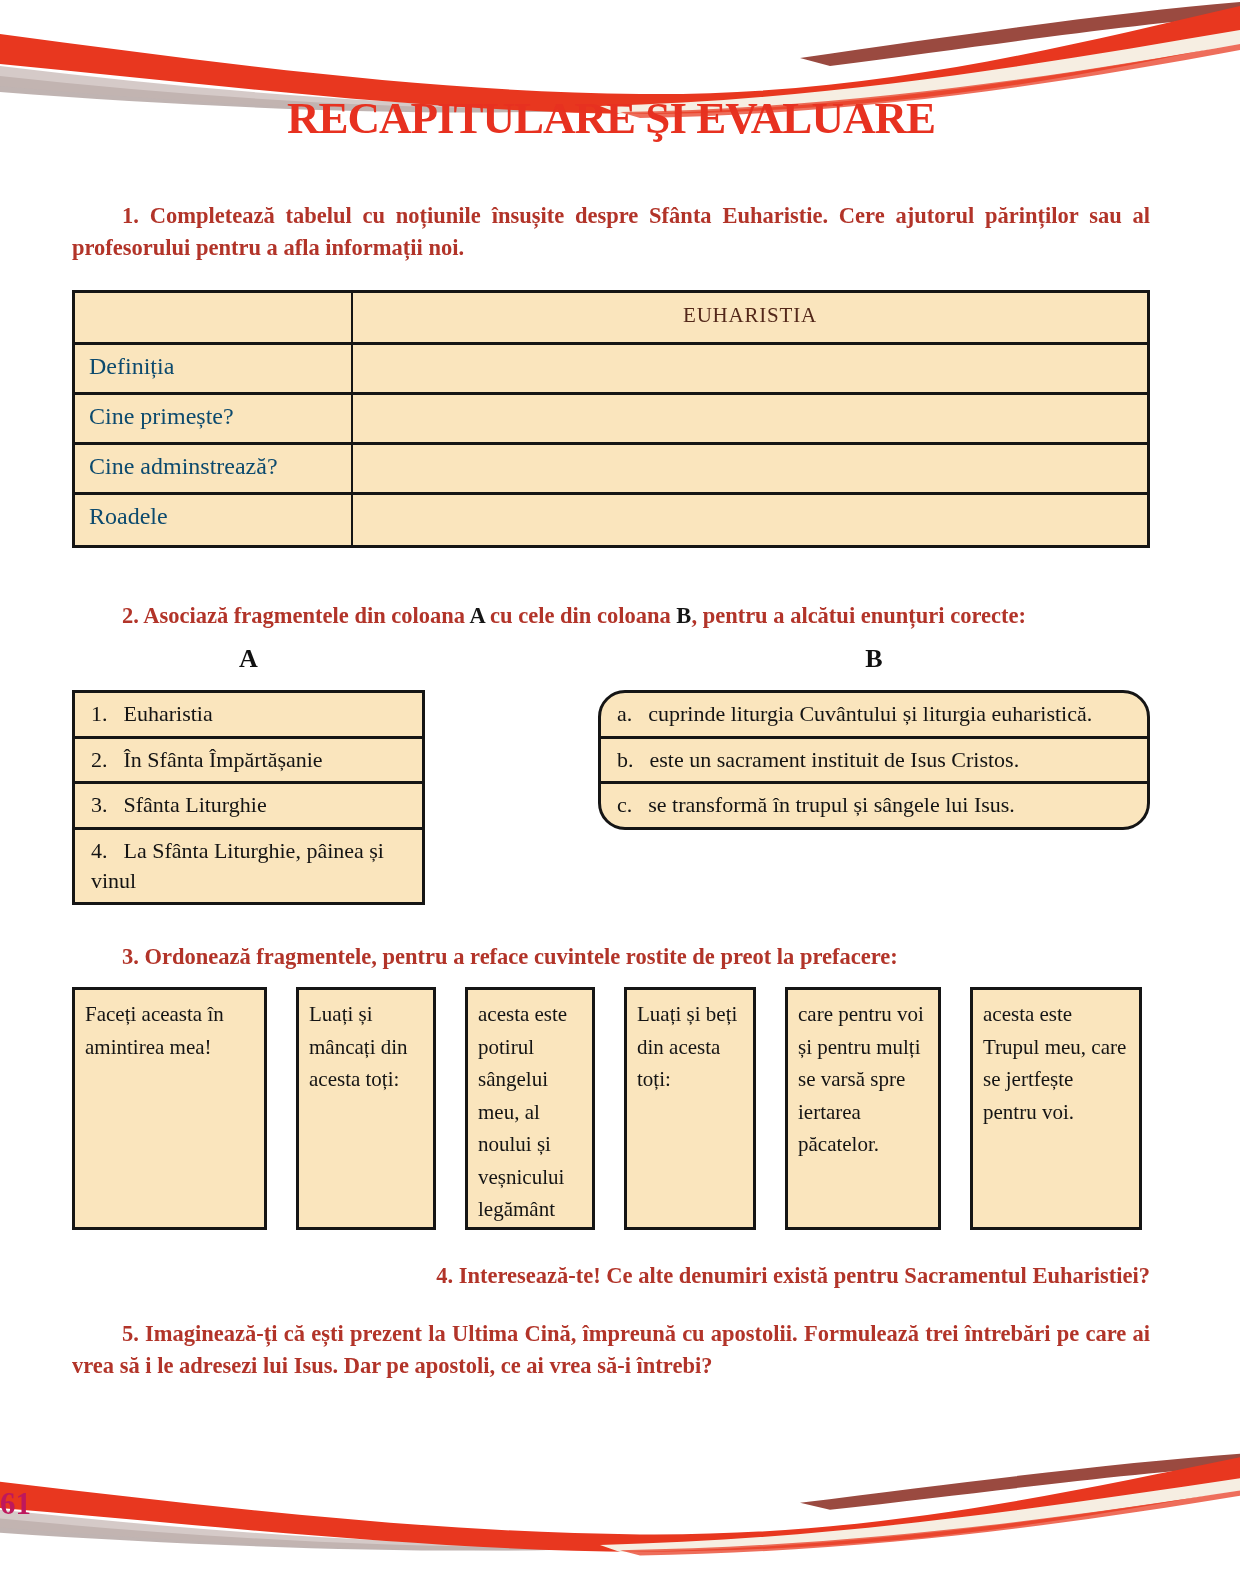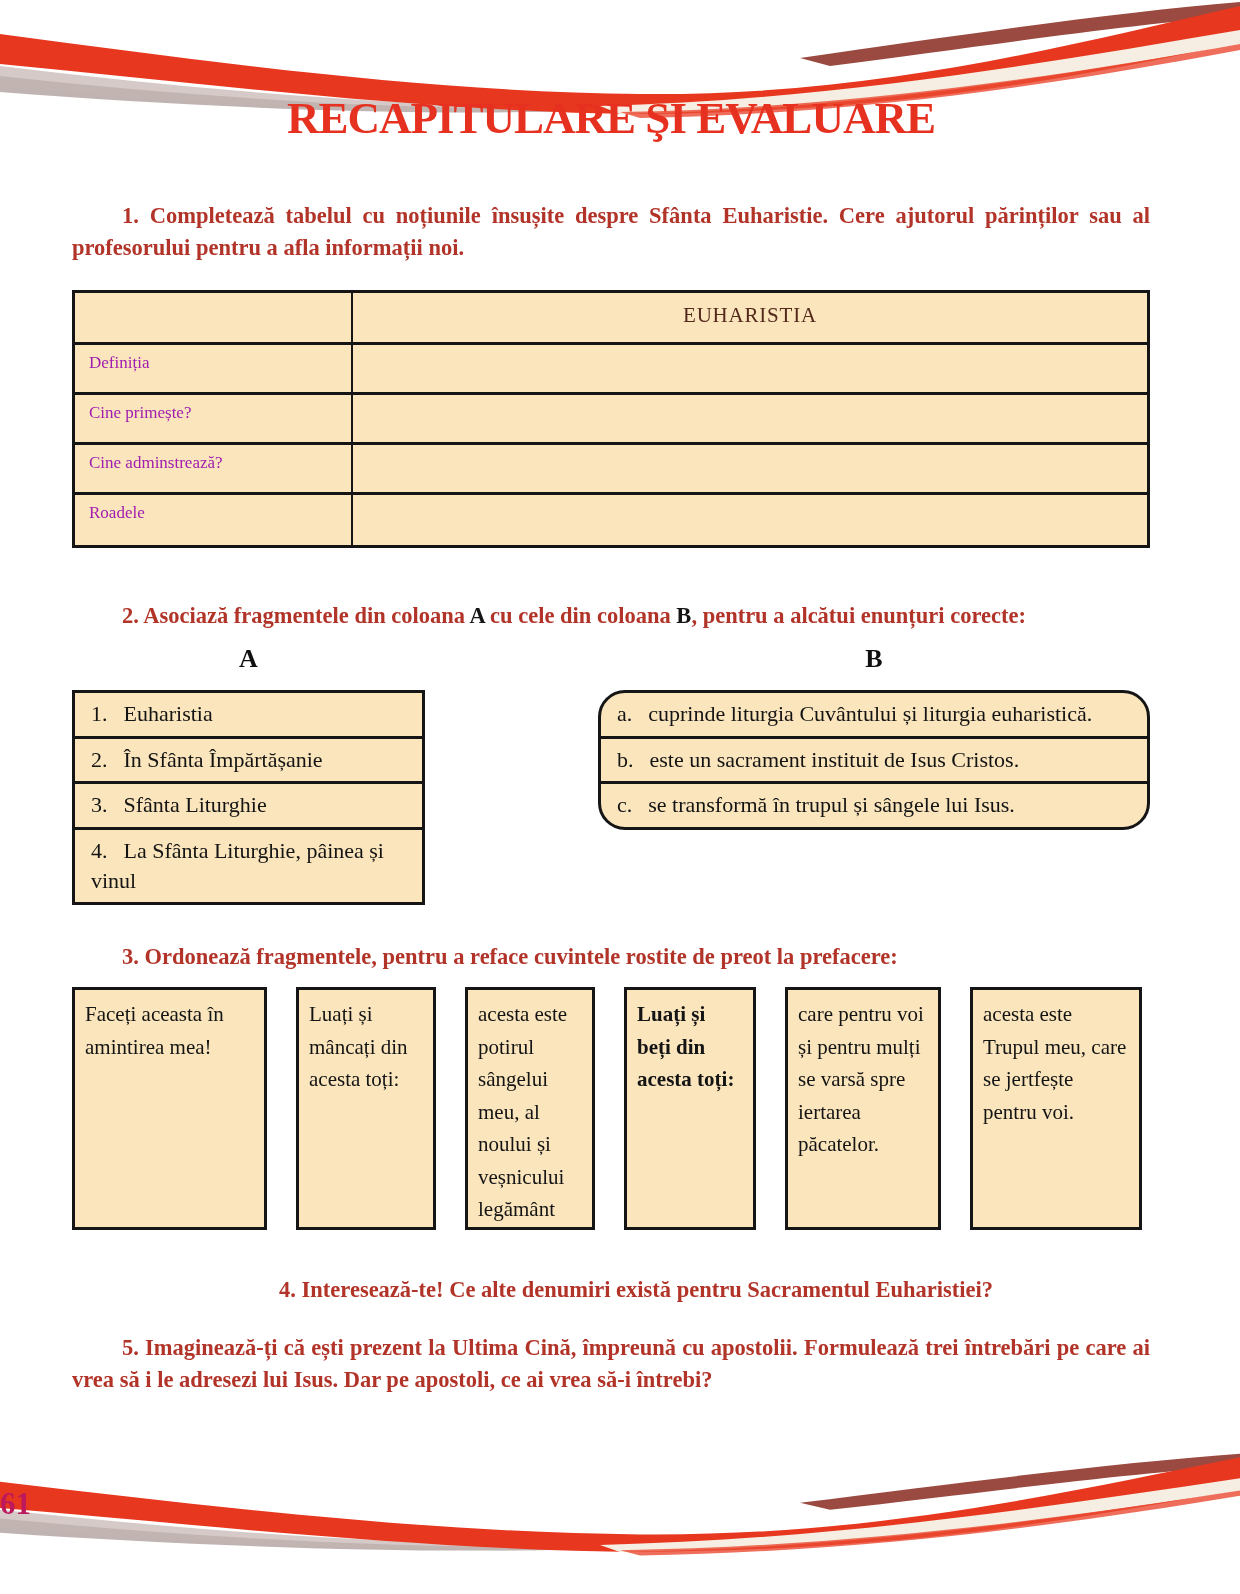--- a/index.html
+++ b/index.html
@@ -46,22 +46,22 @@
   .t1 {
     margin-top: 26px;
     border: 3px solid #151515;
     background: #FAE5BD;
     display: grid;
     grid-template-columns: 278px 1fr;
     grid-template-rows: 52px 50px 50px 50px 50px;
   }
   .t1-cell {
     padding: 8px 14px;
-    font-size: 17px;
-    color: #a21caf;
+    font-size: 24px;
+    color: #0c4a6e;
     border-bottom: 3px solid #151515;
   }
   .t1-cell.col1 { border-right: 2px solid #151515; }
   .t1-cell.last { border-bottom: none; }
   .t1-header {
     text-align: center;
     color: #53281A;
     font-size: 21px;
     letter-spacing: 0.8px;
     padding-top: 10px;
@@ -106,34 +106,34 @@
   .frag-row { display: flex; gap: 29px; margin-top: 14px; }
   .frag-box {
     border: 3px solid #151515;
     background: #FAE5BD;
     display: flex;
     flex-direction: row;
   }
   .fb-1 { width: 195px; }
   .fb-2 { width: 140px; justify-content: space-between; }
   .fb-3 { width: 130px; }
-  .fb-4 { width: 132px; font-weight: bold; }
+  .fb-4 { width: 132px; }
   .fb-5 { width: 156px; }
   .fb-6 { width: 172px; }
   .frag-text {
     height: 237px;
     padding: 8px 10px;
     font-size: 21px;
     line-height: 1.55;
     color: #141414;
   }
   .frag-slot { border-top: 3px solid #151515; height: 47px; background: #FAE5BD; }
 
   
-  .ex4-prompt { margin-top: 44px; text-align: center; }
+  .ex4-prompt { margin-top: 30px; text-align: right; }
   .ex5-prompt { margin-top: 26px; }
 
   .page-number {
     position: absolute;
     left: 0;
     right: 12px;
     bottom: 72px;
     text-align: left;
     font-size: 31px;
     font-weight: bold;

